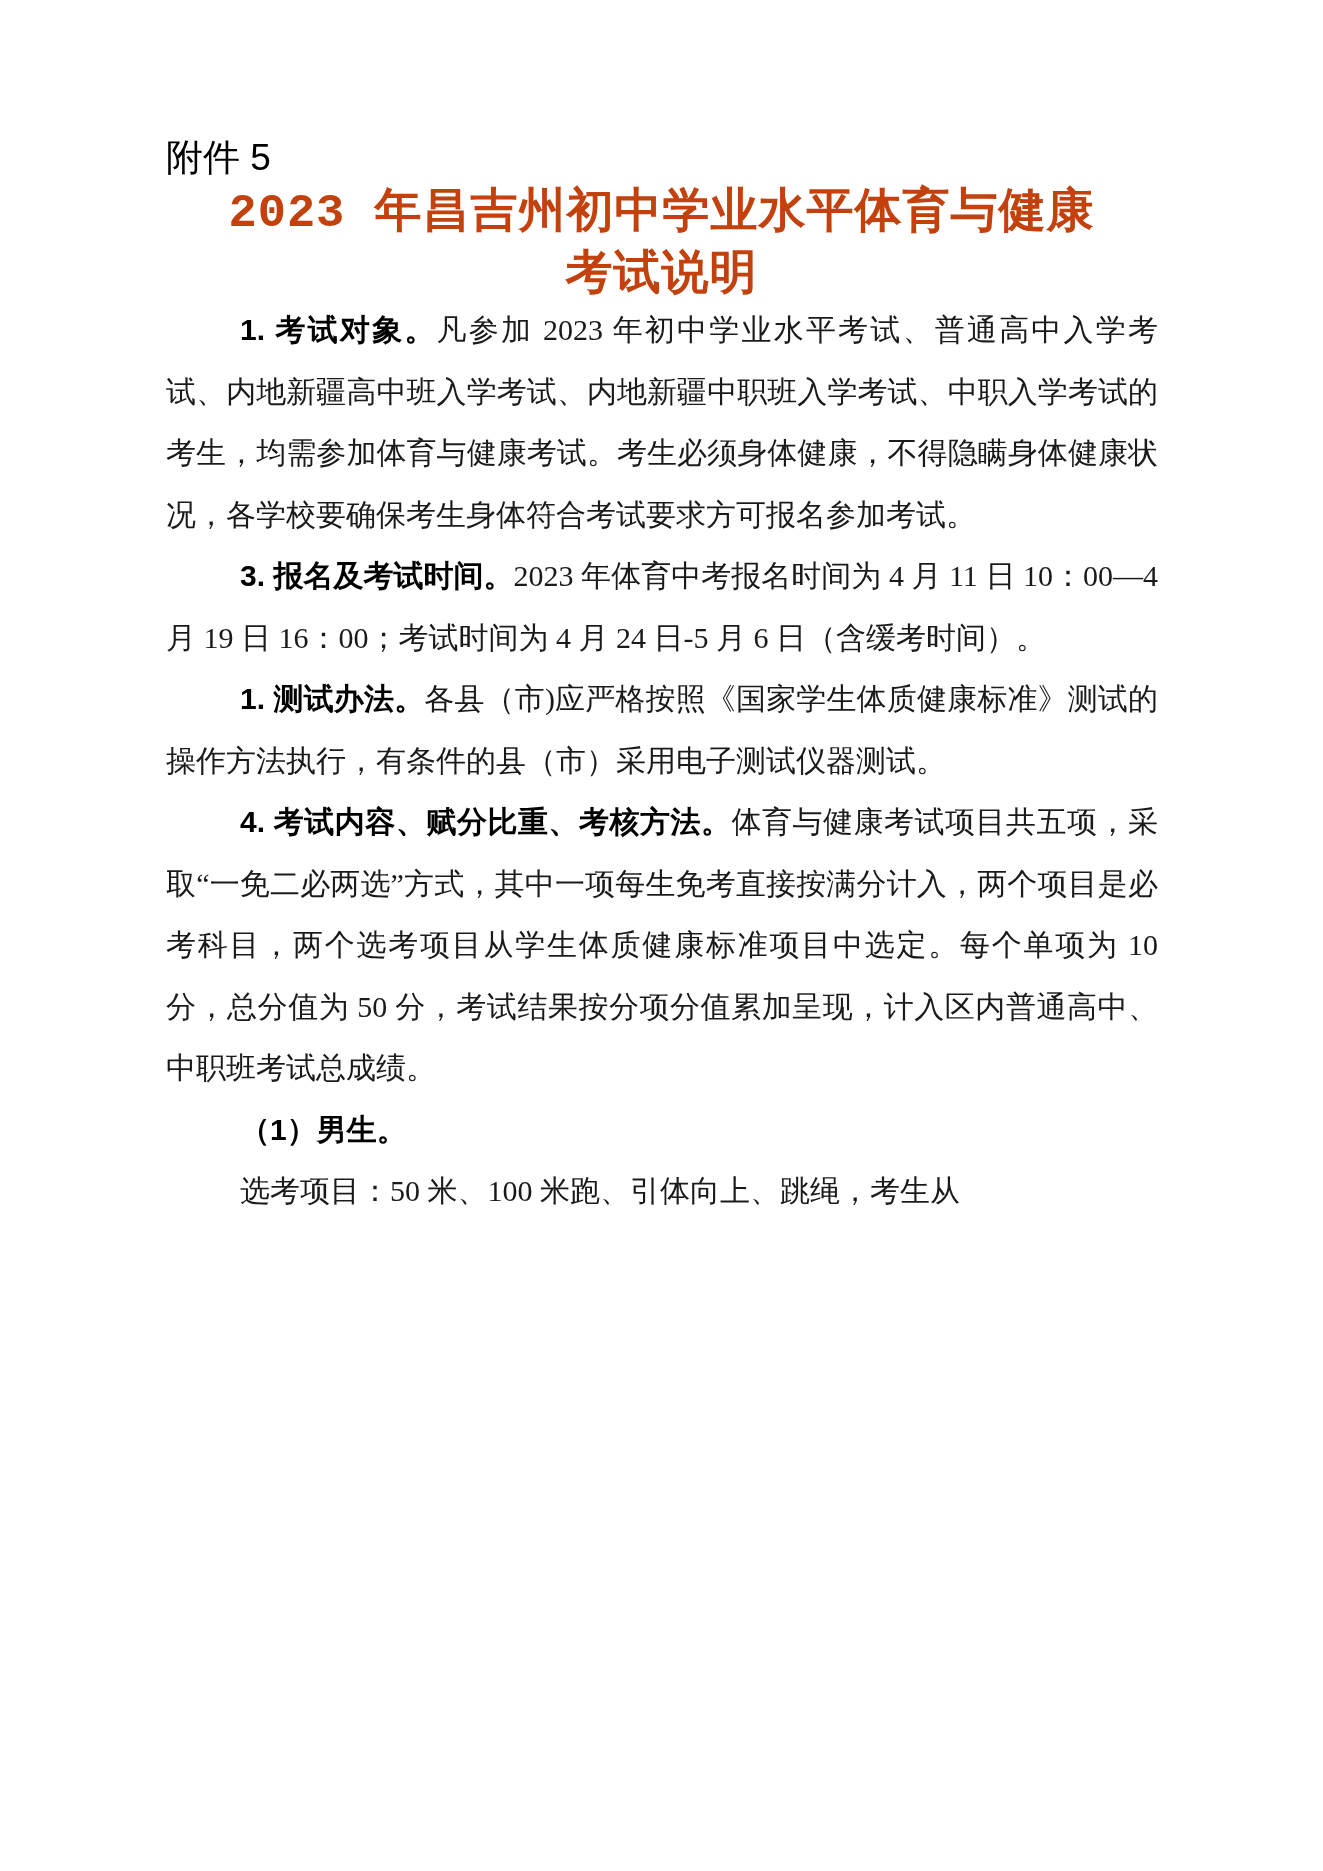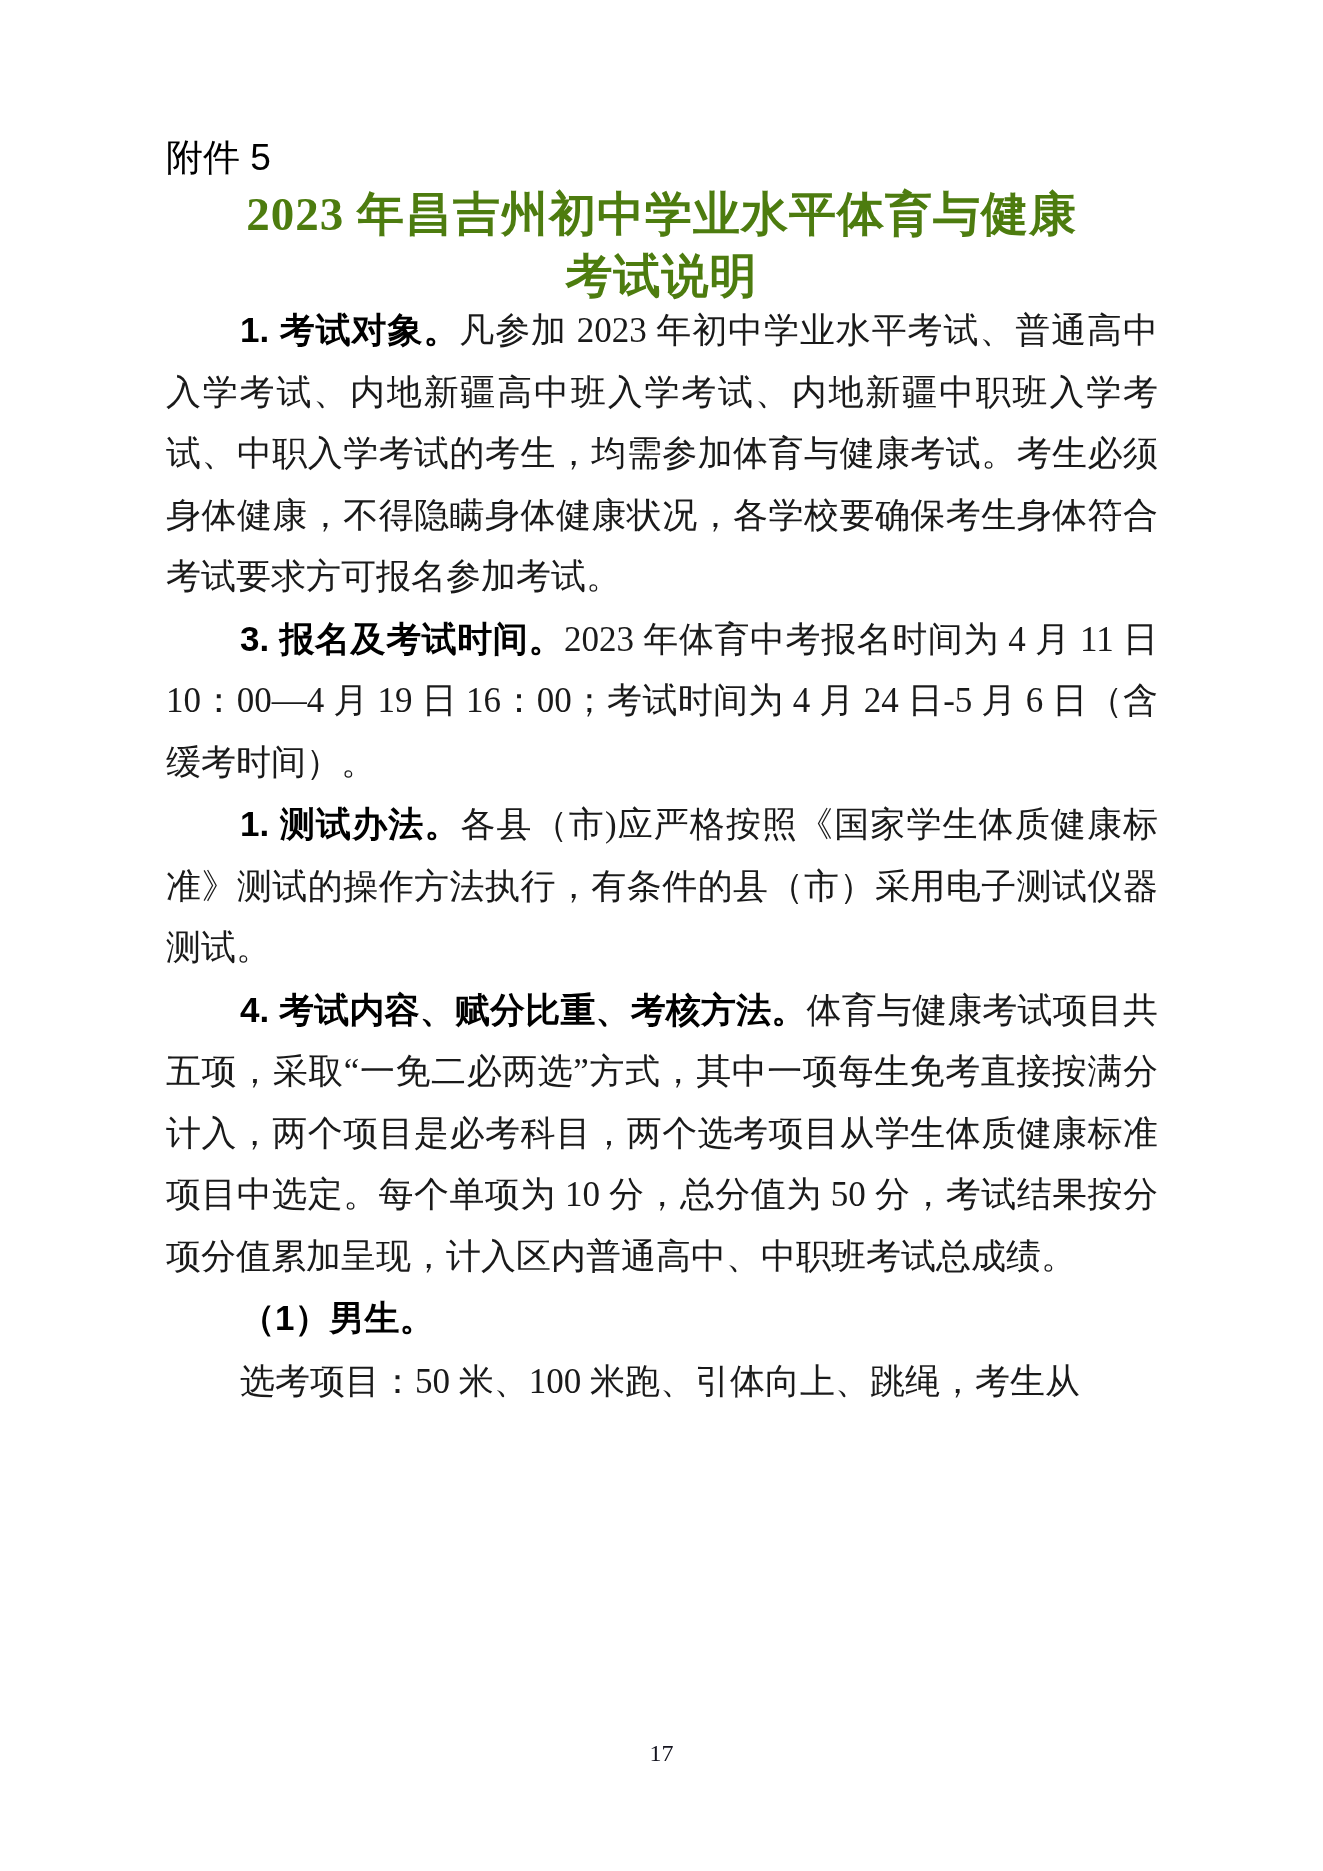--- a/index.html
+++ b/index.html
@@ -28,33 +28,33 @@
     font-size: 37px;
     color: #000000;
     white-space: nowrap;
   }
   .title {
     position: absolute;
     left: 0;
     right: 0;
     top: 183px;
     text-align: center;
-    font-family: Liberation Serif, serif;
+    font-family: Liberation Mono, monospace;
     font-weight: bold;
     font-size: 47px;
     line-height: 62px;
-    color: #4d7c0f;
+    color: #c2410c;
     letter-spacing: 1px;
   }
   .body-text {
     position: absolute;
     left: 166px;
     top: 299px;
     width: 992px;
-    font-size: 35px;
+    font-size: 30px;
     line-height: 61.5px;
     text-align: justify;
     text-justify: inter-ideograph;
     color: #1a1a1a;
   }
   .body-text p {
     margin: 0;
     text-indent: 74px;
   }
   .lead {
@@ -93,15 +93,14 @@
 
     <p><span class="lead">4. 考试内容、赋分比重、考核方法。</span><span>体育与健康考试项目共五项，采取“一免二必两选”方式，其中一项每生免考直接按满分计入，两个项目是必考科目，两个选考项目从学生体质健康标准项目中选定。每个单项为 10 分，总分值为 50 分，考试结果按分项分值累加呈现，计入区内普通高中、中职班考试总成绩。</span></p>
 
     <p><span class="lead">（1）男生。</span><span></span></p>
 
 
 
     <p><span class="lead"></span><span>选考项目：50 米、100 米跑、引体向上、跳绳，考生从</span></p>
   </div>
 
-  <div class="page-num">17</div>
 
 </div>
 
 </body></html>

